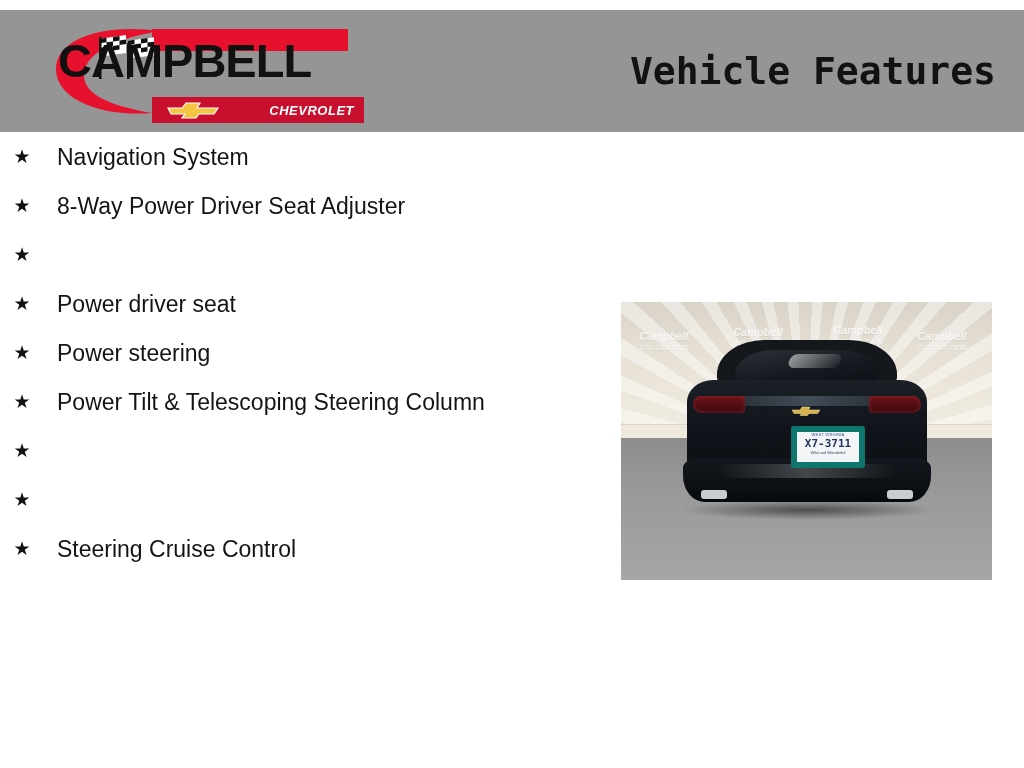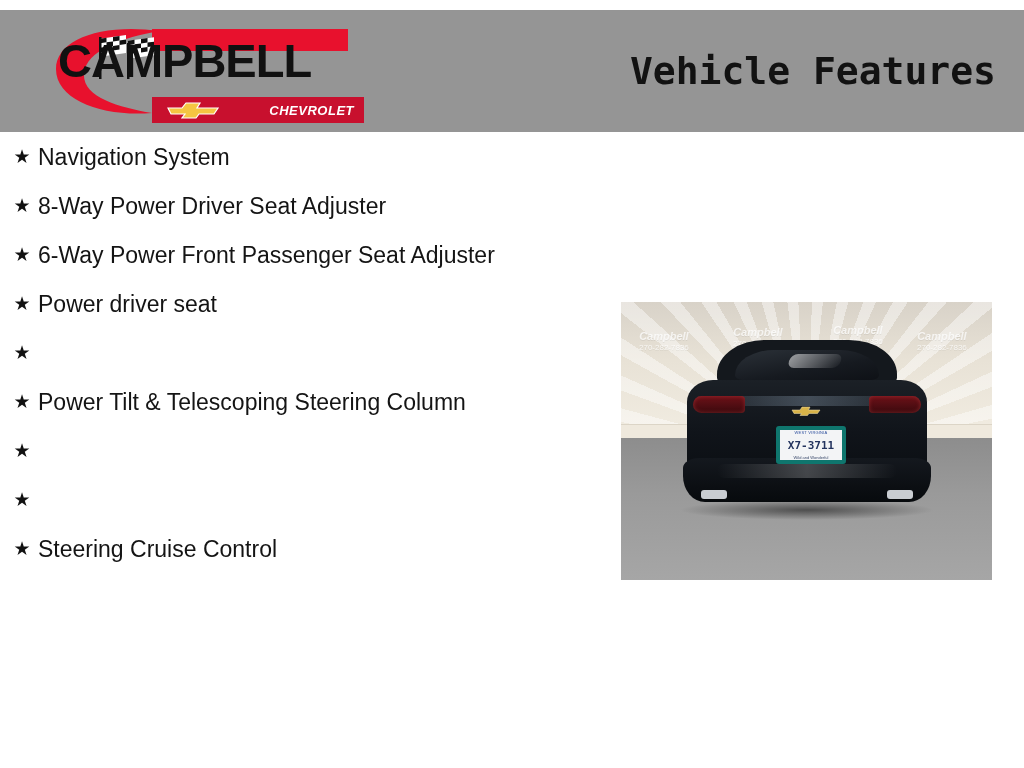--- a/index.html
+++ b/index.html
@@ -143,20 +143,21 @@
     line-height: 30px;
     color: #111111;
     text-align: center;
   }
 
   .feature-label {
     font-size: 23px;
     line-height: 30px;
     color: #141414;
     max-width: 500px;
+    margin-left: 19px;
   }
 
   
   .photo {
     position: absolute;
     left: 621px;
     top: 170px;
     width: 371px;
     height: 278px;
     overflow: hidden;
@@ -267,29 +268,29 @@
   }
   .lamp.left  { left: 20px; }
   .lamp.right { left: 196px; border-radius: 4px 9px 9px 4px; }
   .bowtie-car {
     position: absolute;
     left: 118px; top: 66px;
     width: 30px; height: 10px;
   }
   .plate {
     position: absolute;
-    left: 103px; top: 86px;
+    left: 118px; top: 86px;
     width: 62px; height: 30px;
     background: #f3f4f6;
-    border: 4px solid #0f766e;
+    border: 6px solid #0f766e;
     border-radius: 3px;
     display: flex;
     flex-direction: column;
     align-items: center;
-    justify-content: space-between;
+    justify-content: flex-start;
   }
   .plate-top {
     font-size: 4px;
     color: #2d4f9e;
     letter-spacing: 0.2px;
     line-height: 5px;
   }
   .plate-num {
     font-family: "DejaVu Sans Mono", monospace;
     font-size: 11px;
@@ -389,28 +390,28 @@
       <li class="feature-item">
         <span class="feature-star">★</span>
         <span class="feature-label">Navigation System</span>
       </li>
       <li class="feature-item">
         <span class="feature-star">★</span>
         <span class="feature-label">8-Way Power Driver Seat Adjuster</span>
       </li>
       <li class="feature-item">
         <span class="feature-star">★</span>
-        <span class="feature-label">6-Way Power Front Passenger Seat Adjuster</span>
       </li>
       <li class="feature-item">
         <span class="feature-star">★</span>
         <span class="feature-label">Power driver seat</span>
       </li>
       <li class="feature-item">
         <span class="feature-star">★</span>
+        <span class="feature-label">Power steering</span>
       </li>
       <li class="feature-item">
         <span class="feature-star">★</span>
         <span class="feature-label">Power Tilt &amp; Telescoping Steering Column</span>
       </li>
       <li class="feature-item">
         <span class="feature-star">★</span>
       </li>
       <li class="feature-item">
         <span class="feature-star">★</span>

